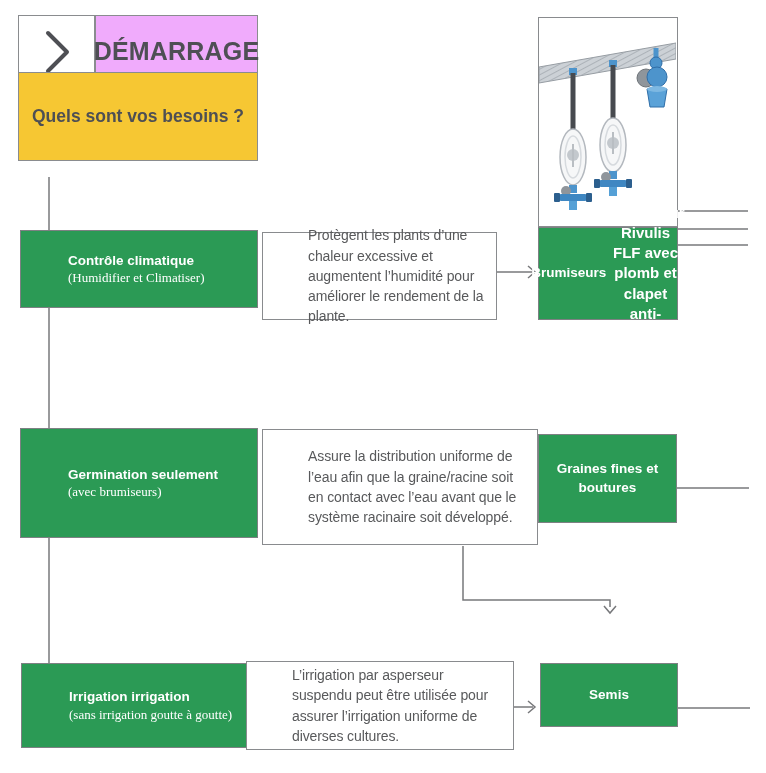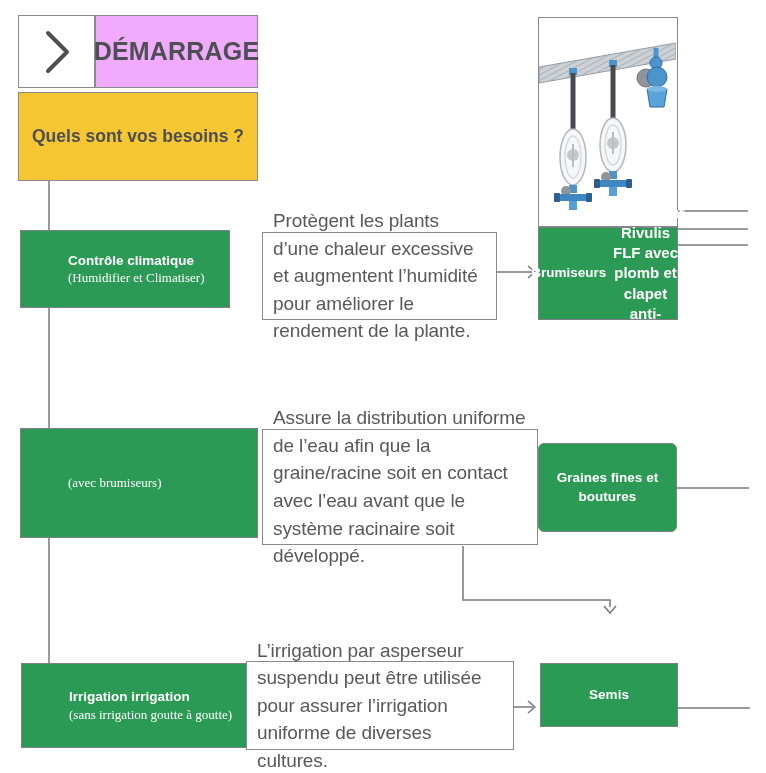--- a/index.html
+++ b/index.html
@@ -10,44 +10,44 @@
   }
   .abs{position:absolute;box-sizing:border-box;}
   
   #connectors{position:absolute;left:0;top:0;z-index:0;}
   
   .chevron-box{left:18px;top:15px;width:77px;height:73px;background:#ffffff;
     border:1px solid #8a8c8f;z-index:2;display:flex;align-items:center;justify-content:center;}
   .start-box{left:95px;top:15px;width:163px;height:73px;background:#f0abfc;
     border:1px solid #8a8c8f;z-index:2;display:flex;align-items:center;justify-content:center;}
   .start-label{font-size:25px;font-weight:bold;color:#4E4F54;letter-spacing:0.2px;}
-  .question-box{left:18px;top:92px;width:240px;height:89px;background:#F6C733;
+  .question-box{left:18px;top:72px;width:240px;height:89px;background:#F6C733;
     border:1px solid #8a8c8f;z-index:2;display:flex;align-items:center;justify-content:center;}
   .question-label{font-size:17.5px;font-weight:bold;color:#4E4F54;}
   
   .need-box{background:#2B9A55;border:1px solid #7e8083;z-index:1;color:#ffffff;
     display:flex;flex-direction:column;justify-content:center;padding:6px 10px 6px 47px;}
   .need-title{font-size:13.5px;font-weight:bold;line-height:1.32;}
   .need-subtitle{font-size:13px;line-height:1.32;font-family:Liberation Serif, serif;}
   .desc-box{background:#ffffff;border:1.5px solid #898B8E;z-index:1;color:#58595B;
     display:flex;align-items:center;padding:8px 10px;}
-  .desc-text{font-size:19px;line-height:1.45;letter-spacing:-0.1px;}
+  .desc-text{font-size:14px;line-height:1.45;letter-spacing:-0.1px;margin-left:35px;}
   .result-box{background:#2B9A55;border:1px solid #7e8083;z-index:1;color:#ffffff;
     display:flex;flex-direction:row;justify-content:center;align-items:center;
     text-align:center;padding:4px 6px;}
   .result-title{font-size:13.5px;font-weight:bold;line-height:1.35;}
   .result-subtitle{font-size:15px;font-weight:bold;line-height:1.35;}
   .result-subtitle:empty{display:none;}
   
-  #need-1{left:20px;top:230px;width:210px;height:78px;}
+  #need-1{left:20px;top:230px;width:238px;height:78px;}
   #desc-1{left:262px;top:232px;width:235px;height:88px;}
   #result-1{left:538px;top:227px;width:140px;height:93px;}
   #need-2{left:20px;top:428px;width:238px;height:110px;}
   #desc-2{left:262px;top:429px;width:276px;height:116px;}
-  #result-2{left:538px;top:443px;width:139px;height:89px;border-radius:6px;}
+  #result-2{left:538px;top:434px;width:139px;height:89px;}
   #need-3{left:21px;top:663px;width:237px;height:85px;}
   #desc-3{left:246px;top:661px;width:268px;height:89px;}
   #result-3{left:540px;top:663px;width:138px;height:64px;}
   
   .illustration-box{left:538px;top:17px;width:140px;height:210px;background:#ffffff;
     border:1.5px solid #898B8E;z-index:1;overflow:hidden;}
 </style>
 </head>
 <body>
 
@@ -148,20 +148,21 @@
   </div>
   <div id="desc-1" class="abs desc-box">
     <span class="desc-text">Protègent les plants d’une chaleur excessive et augmentent l’humidité pour améliorer le rendement de la plante.</span>
   </div>
   <div id="result-1" class="abs result-box">
     <span class="result-title">Brumiseurs</span>
     <span class="result-subtitle">(brumiseur Rivulis FLF avec plomb et clapet anti-goutte)</span>
   </div>
 
   <div id="need-2" class="abs need-box">
+    <span class="need-title">Germination seulement</span>
     <span class="need-subtitle">(avec brumiseurs)</span>
   </div>
   <div id="desc-2" class="abs desc-box">
     <span class="desc-text">Assure la distribution uniforme de l’eau afin que la graine/racine soit en contact avec l’eau avant que le système racinaire soit développé.</span>
   </div>
   <div id="result-2" class="abs result-box">
     <span class="result-title">Graines fines et boutures</span>
 
   </div>
 

